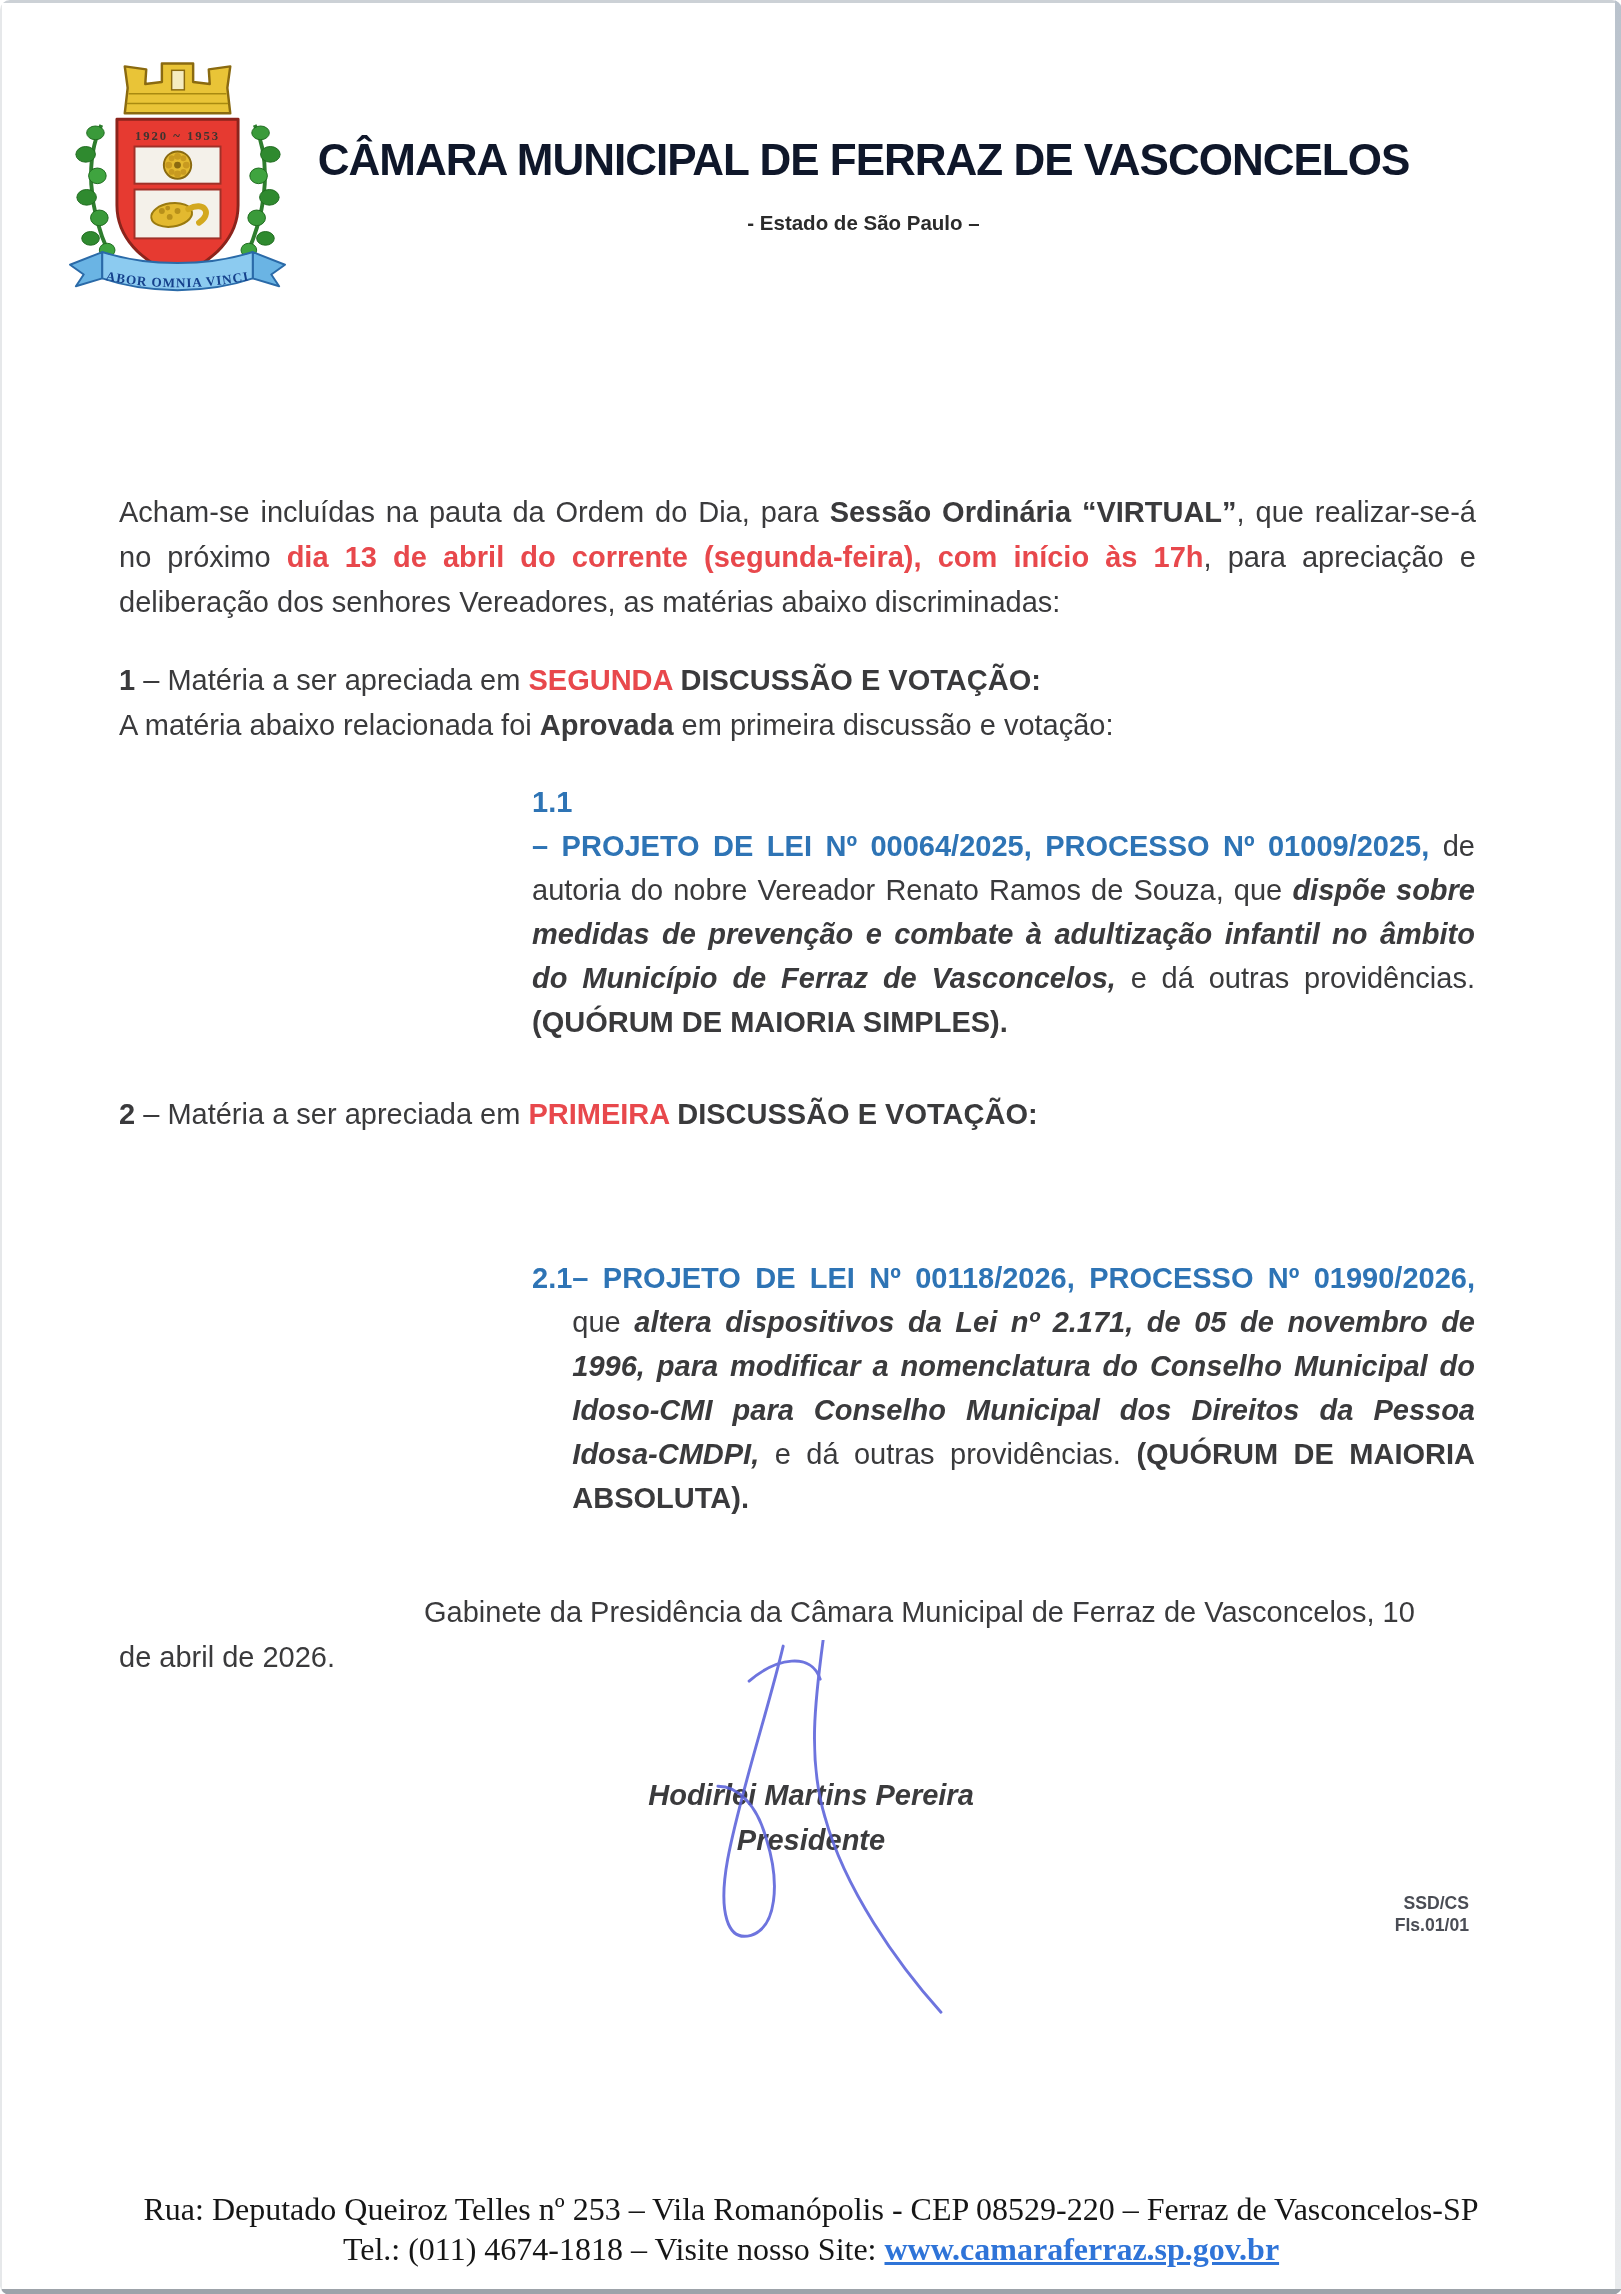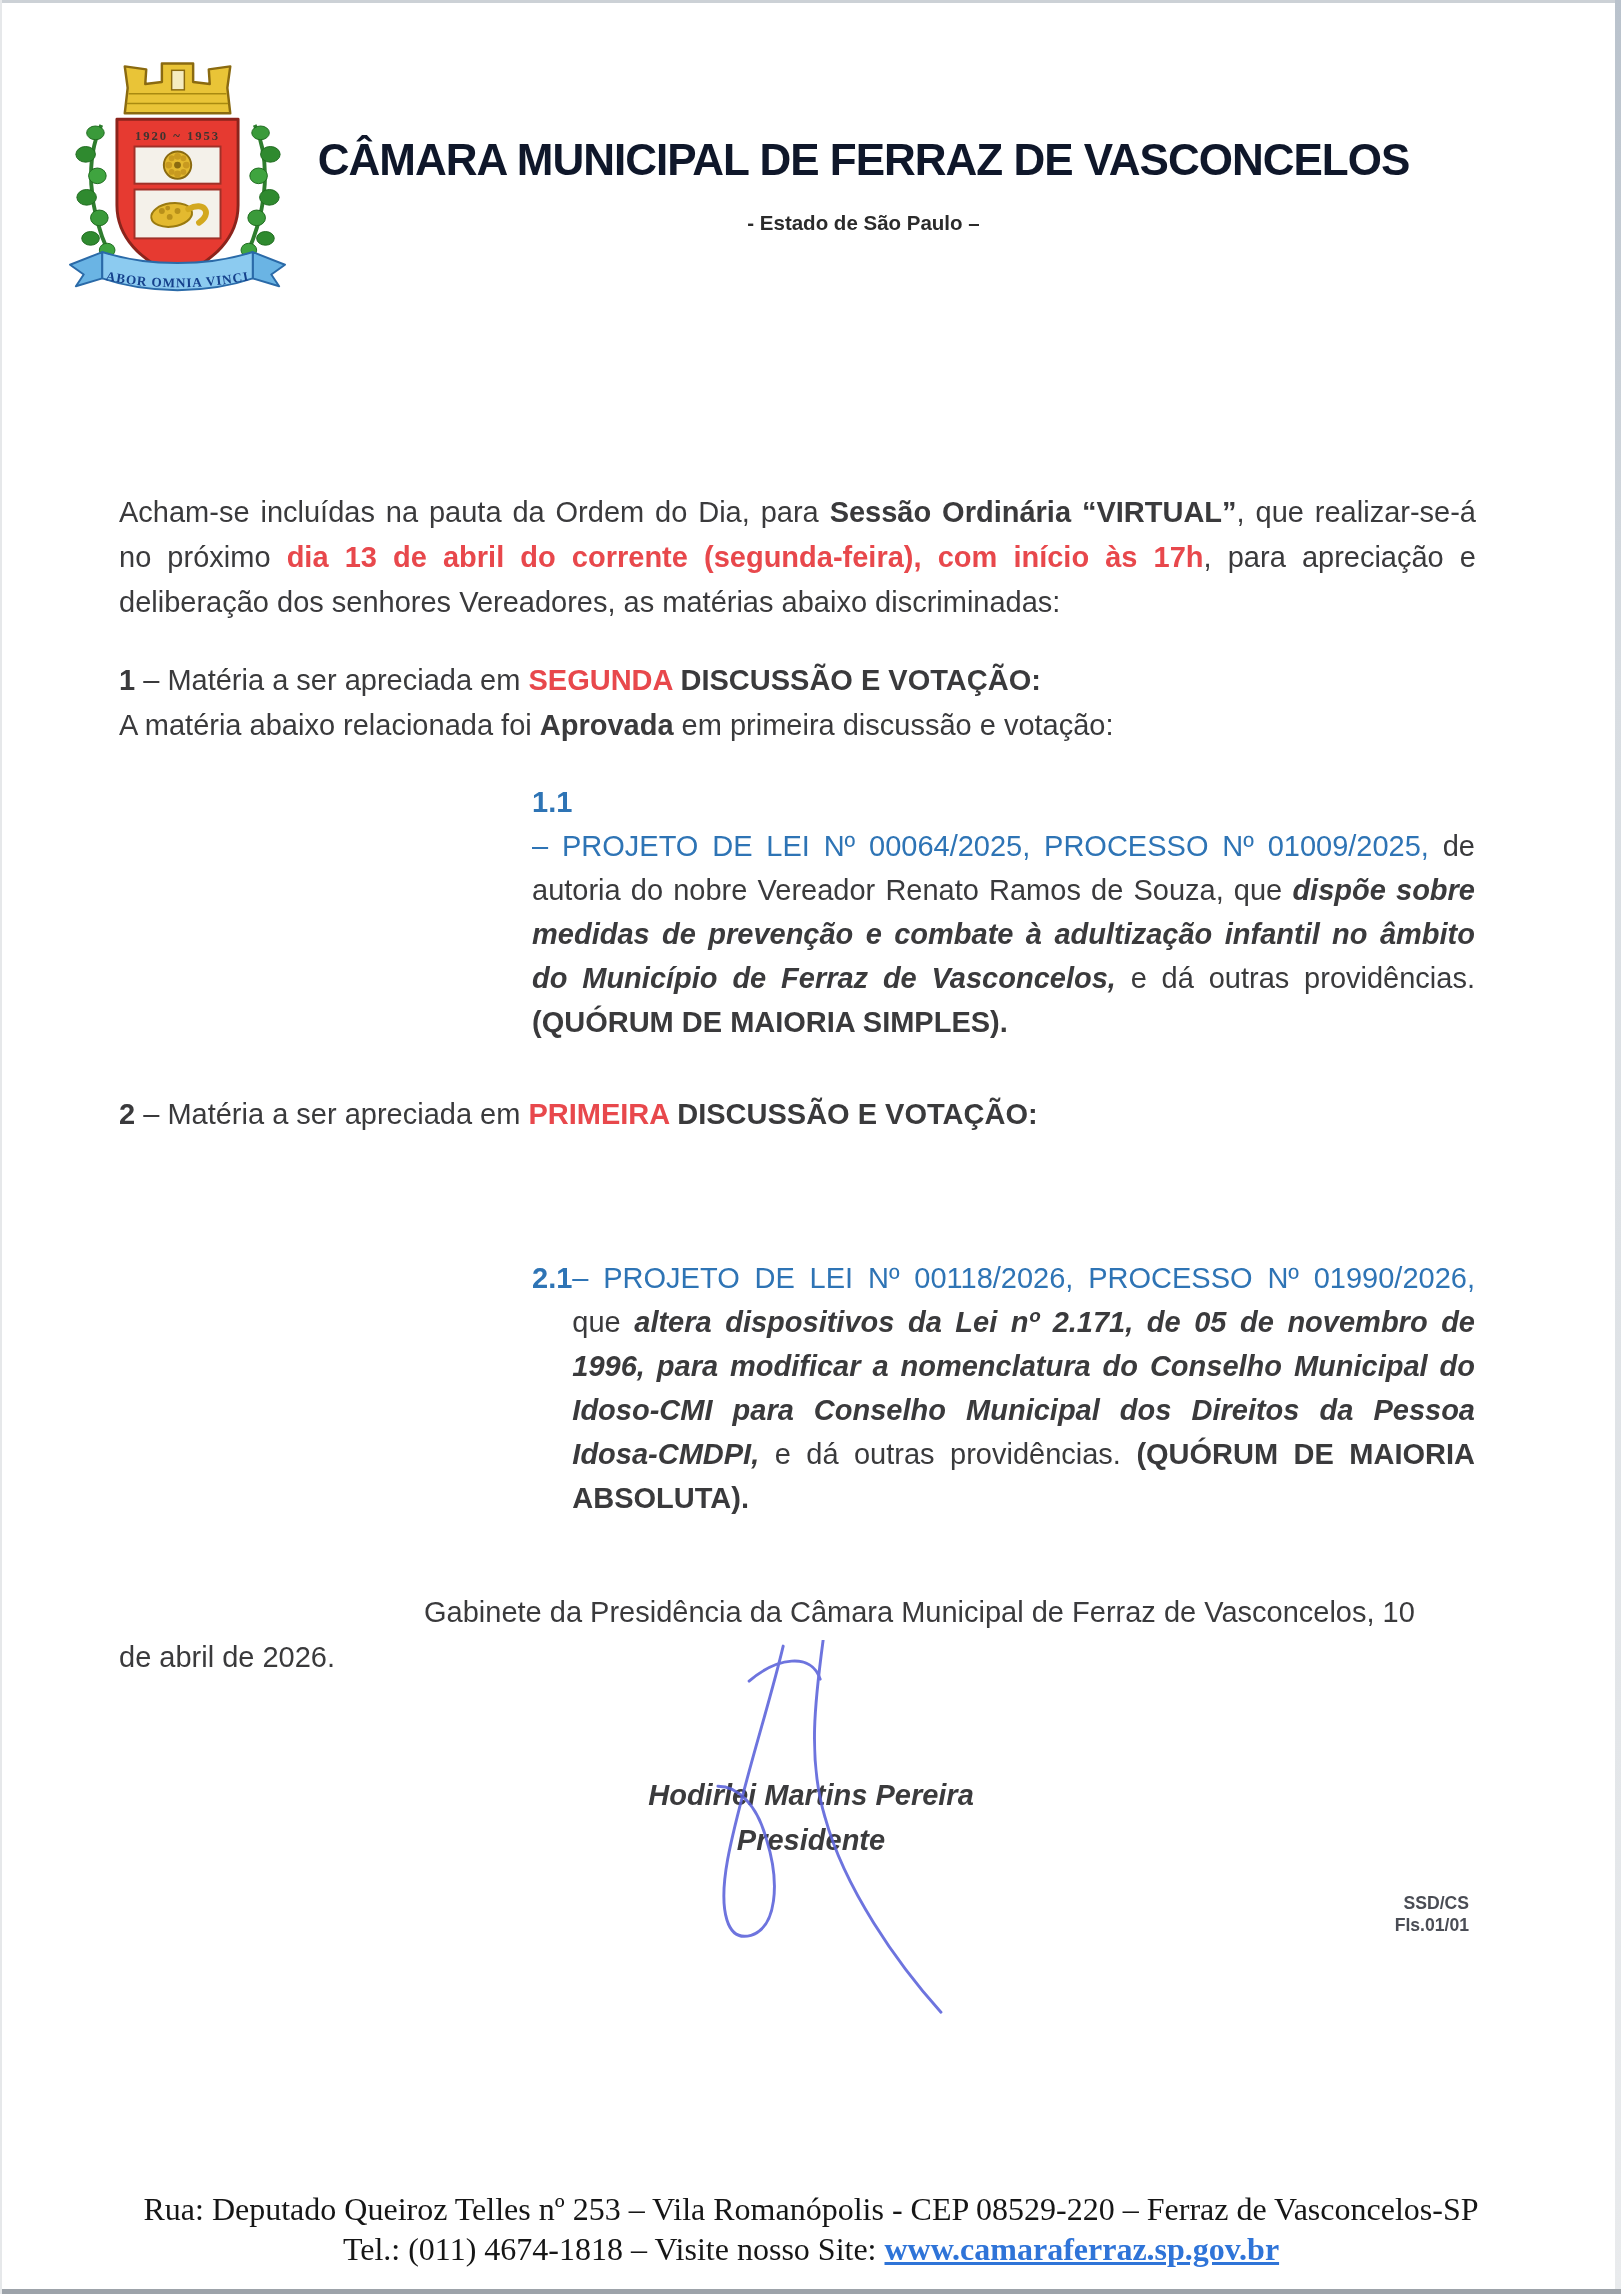--- a/index.html
+++ b/index.html
@@ -12,20 +12,21 @@
   }
   *{margin:0;padding:0;box-sizing:border-box;}
   html,body{background:#ffffff;}
   .page{
     position:relative;
     width:1622px;height:2295px;
     background:#ffffff;
     font-family:"Liberation Sans",sans-serif;
     color:var(--body-text,#3a3a3c);
     overflow:hidden;
+    border-radius:10px;
   }
   
   .edge-top{position:absolute;top:0;left:0;width:100%;height:2.9px;background:#ccd1d6;}
   .edge-right{position:absolute;top:0;right:0;width:6.8px;height:100%;
     background:linear-gradient(to bottom,#b9c2cc 0%,#d8dde2 30%,#e9ebed 100%);}
   .edge-bottom{position:absolute;bottom:0;left:0;width:100%;height:5.9px;background:#9da3aa;}
   .edge-left{position:absolute;top:0;left:0;width:2px;height:100%;background:#e6e8ea;}
 
   
   .logo{position:absolute;left:56px;top:41px;width:244px;height:256px;}
@@ -48,21 +49,21 @@
     border-bottom:6.8px solid var(--title-blue,#4f6f9f);
     padding:0 15.6px 6.8px 15.6px;
     text-shadow:1px 1px 0 rgba(79,111,159,.45);
   }
 
   
   .textblock{position:absolute;left:119px;width:1357px;font-size:29px;line-height:45px;}
   .justify{text-align:justify;}
   b,.b{font-weight:bold;}
   .red{color:var(--alert-red,#e8484c);font-weight:bold;}
-  .blue{color:var(--accent-blue,#2e74b5);font-weight:normal;}
+  .blue{color:var(--accent-blue,#2e74b5);font-weight:bold;}
   .bi{font-weight:bold;font-style:italic;}
 
   .intro{top:490px;}
   .sec1{top:658px;}
   .sec2{top:1092px;}
 
   .item{position:absolute;left:532px;width:943px;display:flex;font-size:29px;line-height:44px;}
   .item-1-1{top:780px;flex-direction:column;}
   .item-2-1{top:1256px;}
   .item-num{flex:0 0 39px;font-weight:bold;color:var(--accent-blue,#2e74b5);}

